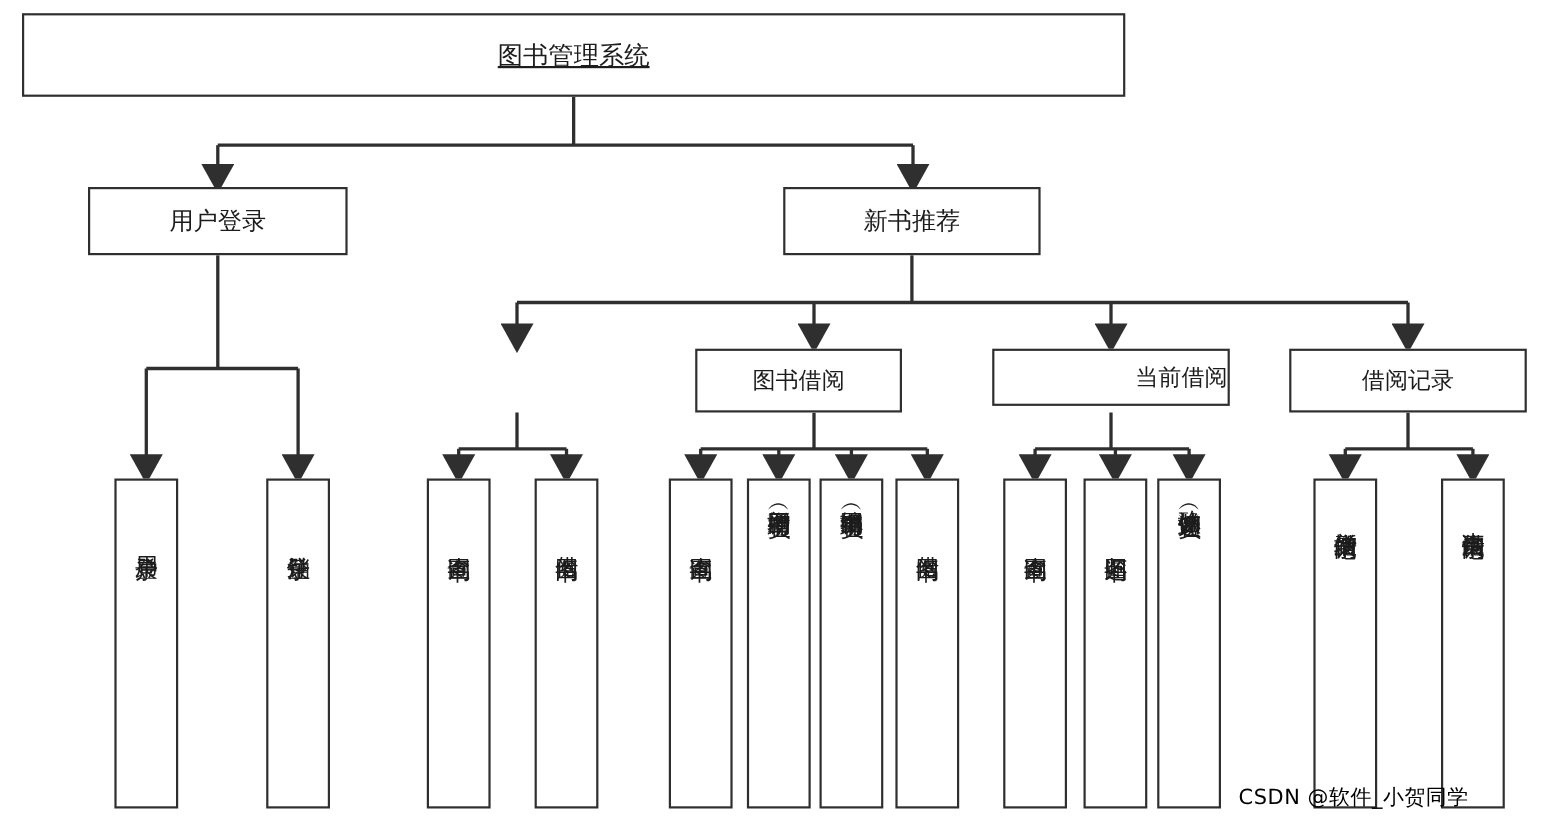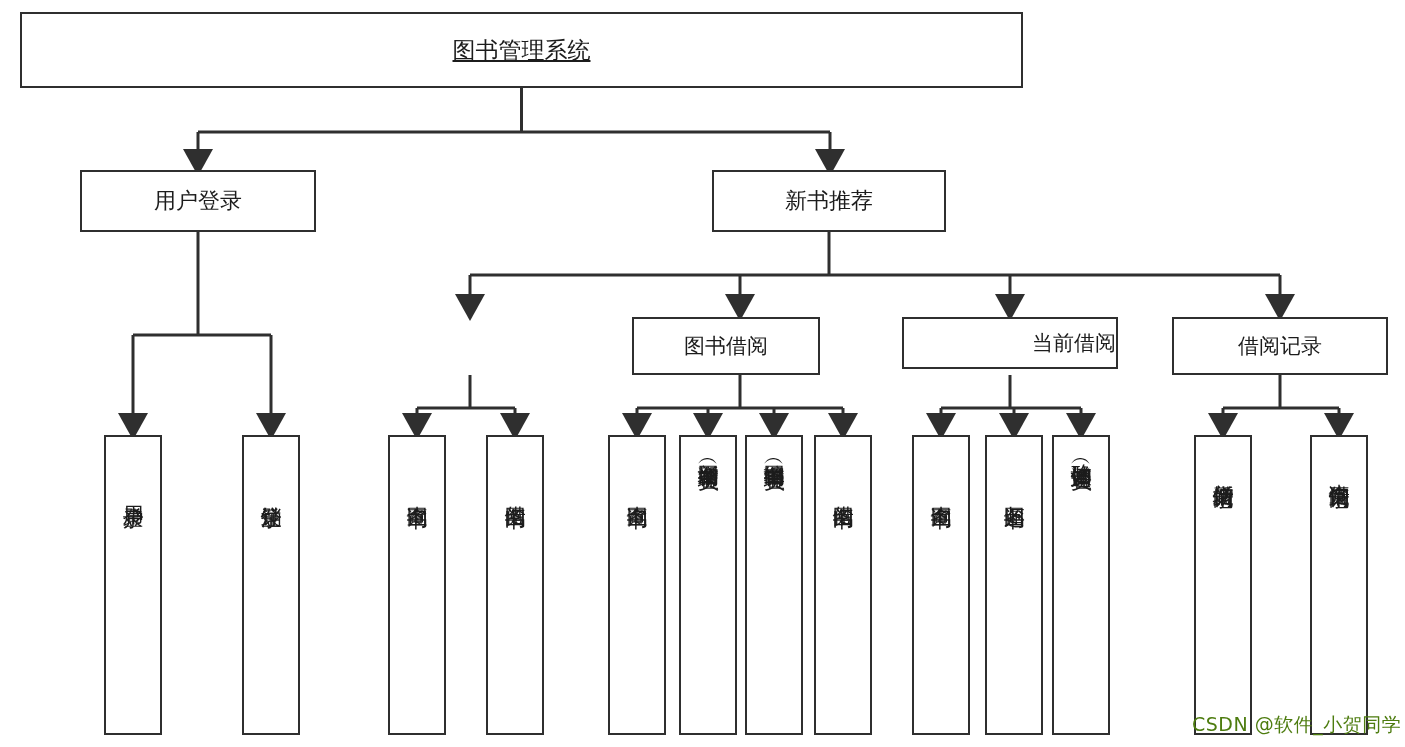--- a/index.html
+++ b/index.html
@@ -53,24 +53,24 @@
     writing-mode: vertical-rl;
     text-orientation: upright;
     white-space: nowrap;
     display: block;
   }
   .node.leaf.tall-text {
     padding-top: 10px;
   }
   .watermark {
     position: absolute;
-    left: 1192px;
+    left: 1126px;
     top: 712px;
     font-size: 19px;
-    color: #4d7c0f;
+    color: #000000;
     letter-spacing: 0.5px;
     white-space: nowrap;
   }
 </style>
 </head>
 <body>
 
 <div id="canvas">
 
   <svg id="edges" viewBox="0 0 1405 747">

